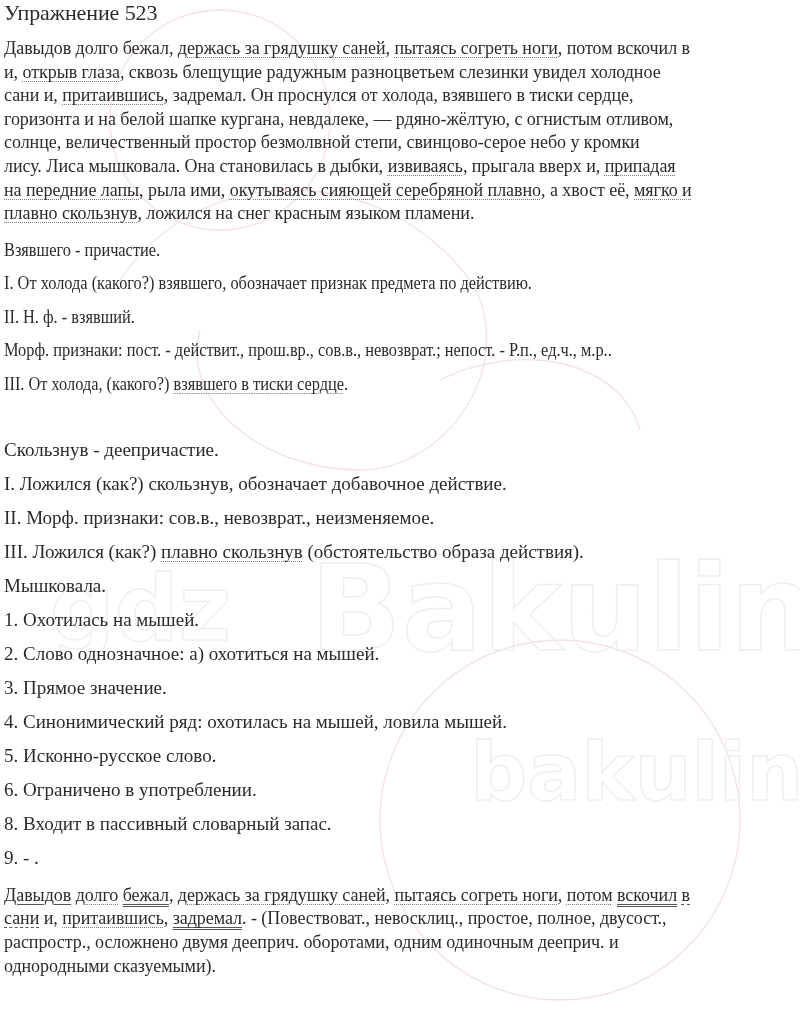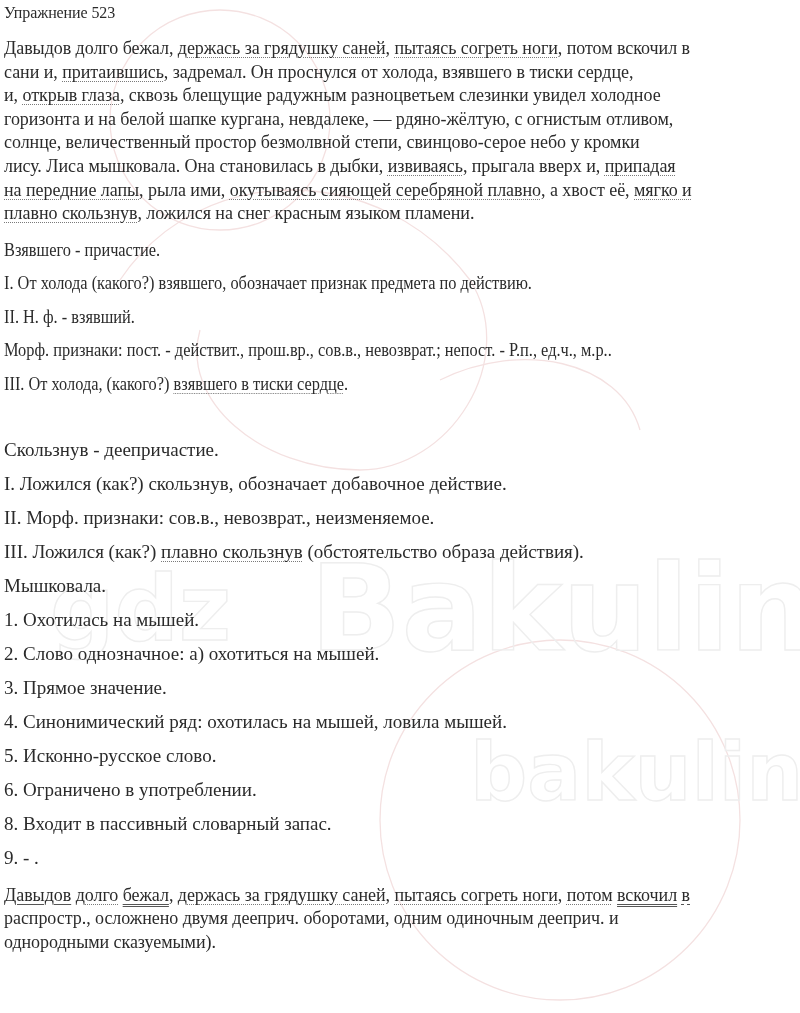--- a/index.html
+++ b/index.html
@@ -21,21 +21,21 @@
       width: 800px; height: 1013px;
       pointer-events: none;
       z-index: 0;
     }
     .page {
       position: relative;
       z-index: 1;
       padding: 0 0 0 4px;
     }
     .title {
-      font-size: 16px;
+      font-size: 22px;
       line-height: 24px;
       margin: 1px 0 0 0;
       height: 30px;
       letter-spacing: -0.1px;
     }
     .para {
       font-size: 18px;
       line-height: 23.6px;
       margin: 0;
       letter-spacing: -0.05px;
@@ -94,22 +94,22 @@
     <text x="50" y="640" font-size="90" font-weight="bold">gdz</text>
   </g>
 </svg>
 
 <div class="page">
 
   <div class="title">Упражнение 523</div>
 
   <div class="para" id="text-paragraph" style="margin-top:6px;">
       <span class="line"><span>Давыдов долго бежал, </span><span class="u-dot">держась за грядушку саней</span><span>, </span><span class="u-dot">пытаясь согреть ноги</span><span>, потом вскочил в</span></span>
+      <span class="line"><span>и, </span><span class="u-dot">открыв глаза</span><span>, сквозь блещущие радужным разноцветьем слезинки увидел холодное</span></span>
       <span class="line"><span>сани и, </span><span class="u-dot">притаившись</span><span>, задремал. Он проснулся от холода, взявшего в тиски сердце,</span></span>
-      <span class="line"><span>и, </span><span class="u-dot">открыв глаза</span><span>, сквозь блещущие радужным разноцветьем слезинки увидел холодное</span></span>
       <span class="line"><span>горизонта и на белой шапке кургана, невдалеке, — рдяно-жёлтую, с огнистым отливом,</span></span>
       <span class="line"><span>солнце, величественный простор безмолвной степи, свинцово-серое небо у кромки</span></span>
       <span class="line"><span>лису. Лиса мышковала. Она становилась в дыбки, </span><span class="u-dot">извиваясь</span><span>, прыгала вверх и, </span><span class="u-dot">припадая</span></span>
       <span class="line"><span class="u-dot">на передние лапы</span><span>, рыла ими, </span><span class="u-dot">окутываясь сияющей серебряной плавно</span><span>, а хвост её, </span><span class="u-dot">мягко и</span></span>
       <span class="line"><span class="u-dot">плавно скользнув</span><span>, ложился на снег красным языком пламени.</span></span>
     </div>
 
   <div style="margin-top:12px;">
     <div class="nar" style="height:33px;"><span class="cond">Взявшего - причастие.</span></div>
     <div class="nar" style="height:34px;font-family:Liberation Serif, serif;"><span class="cond">I. От холода (какого?) взявшего, обозначает признак предмета по действию.</span></div>
@@ -138,17 +138,18 @@
         <div class="nar" style="height: 34px;"><span>4. Синонимический ряд: охотилась на мышей, ловила мышей.</span></div>
         <div class="nar" style="height: 34px;"><span>5. Исконно-русское слово.</span></div>
         <div class="nar" style="height: 34px;"><span>6. Ограничено в употреблении.</span></div>
         <div class="nar" style="height: 34px;"><span>8. Входит в пассивный словарный запас.</span></div>
         <div class="nar" style="height: 34px;"><span>9. - .</span></div>
       </div>
   </div>
 
   <div class="para" id="syntax-paragraph" style="margin-top:4px;">
       <span class="line"><span class="u-solid">Давыдов</span><span> </span><span class="u-dot">долго</span><span> </span><span class="u-double">бежал</span><span>, </span><span class="u-dot">держась за грядушку саней</span><span>, </span><span class="u-dot">пытаясь согреть ноги</span><span>, </span><span class="u-dot">потом</span><span> </span><span class="u-double">вскочил</span><span> </span><span class="u-dash">в</span></span>
+      <span class="line"><span class="u-dash">сани</span><span> и, </span><span class="u-dot">притаившись</span><span>, </span><span class="u-double">задремал</span><span>. - (Повествоват., невосклиц., простое, полное, двусост.,</span></span>
       <span class="line"><span>распростр., осложнено двумя дееприч. оборотами, одним одиночным дееприч. и</span></span>
       <span class="line"><span>однородными сказуемыми).</span></span>
     </div>
 
 </div>
 
 </body></html>

